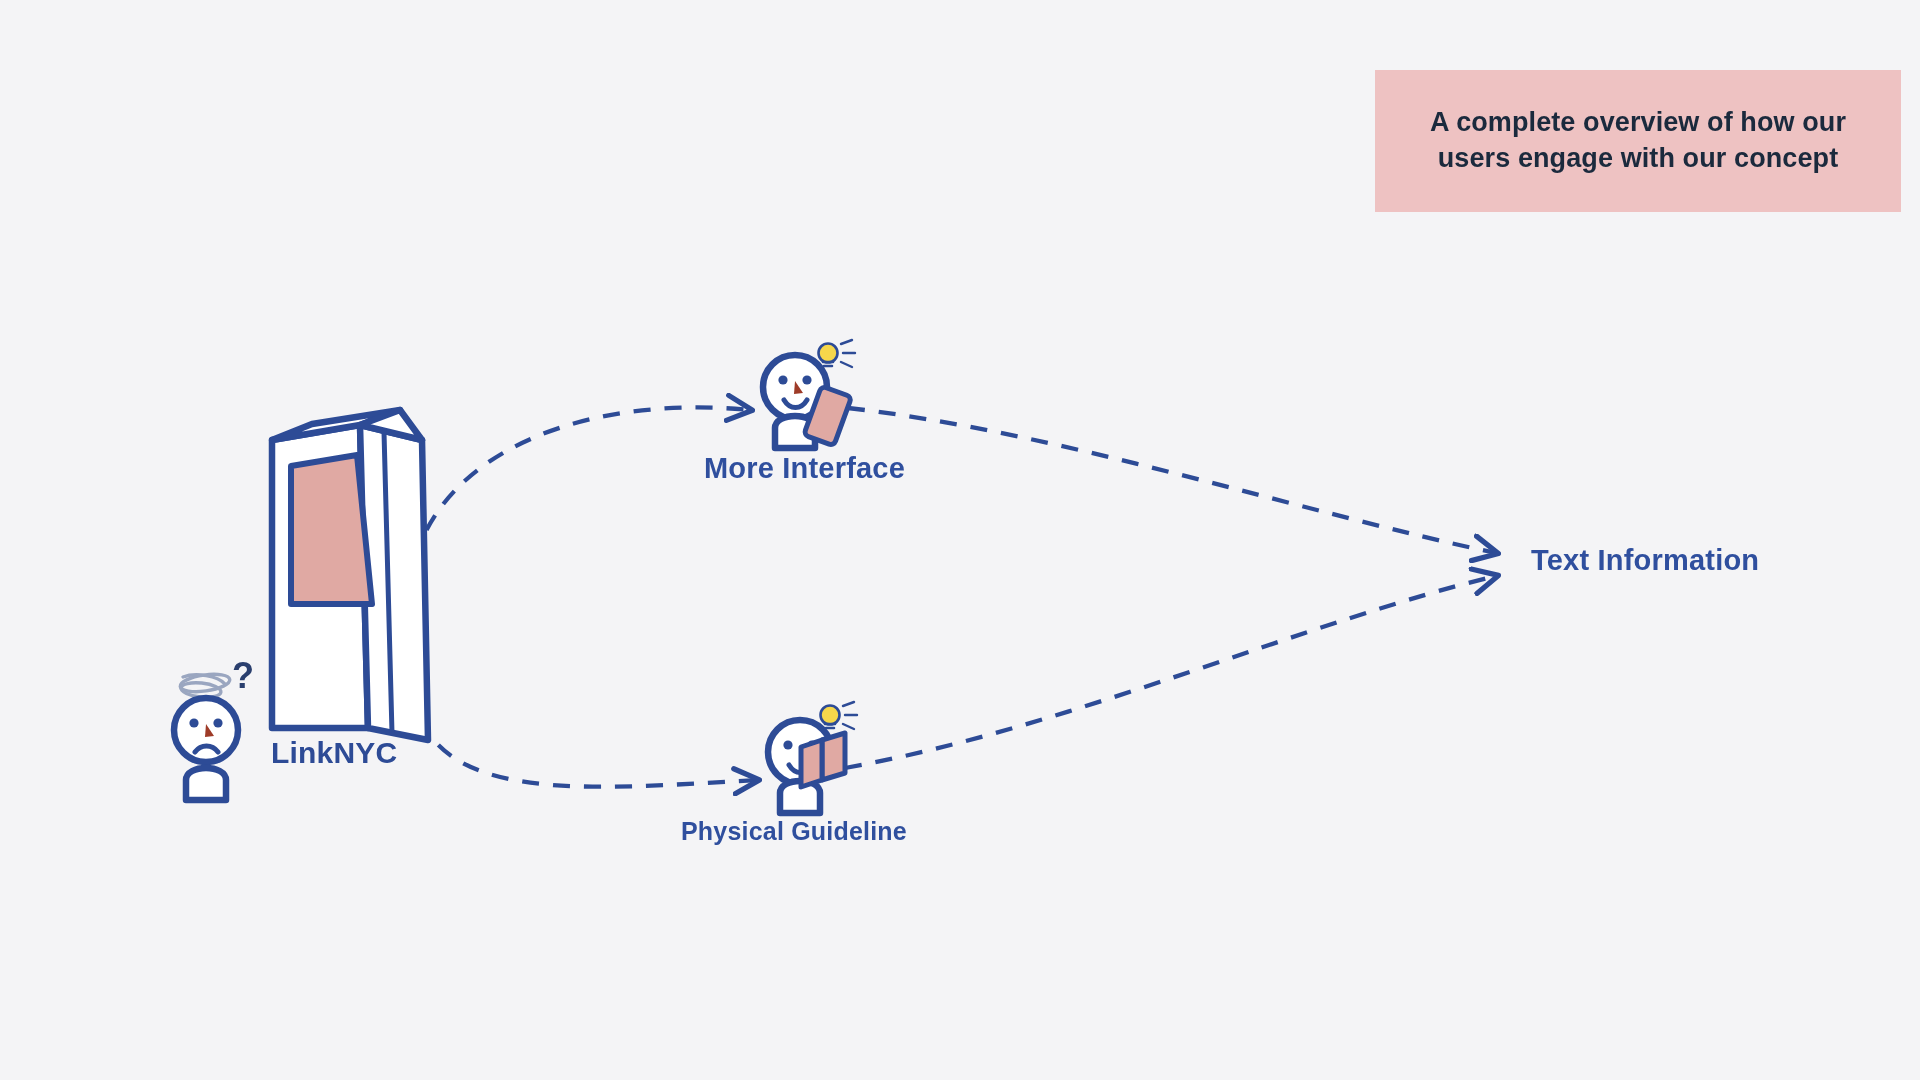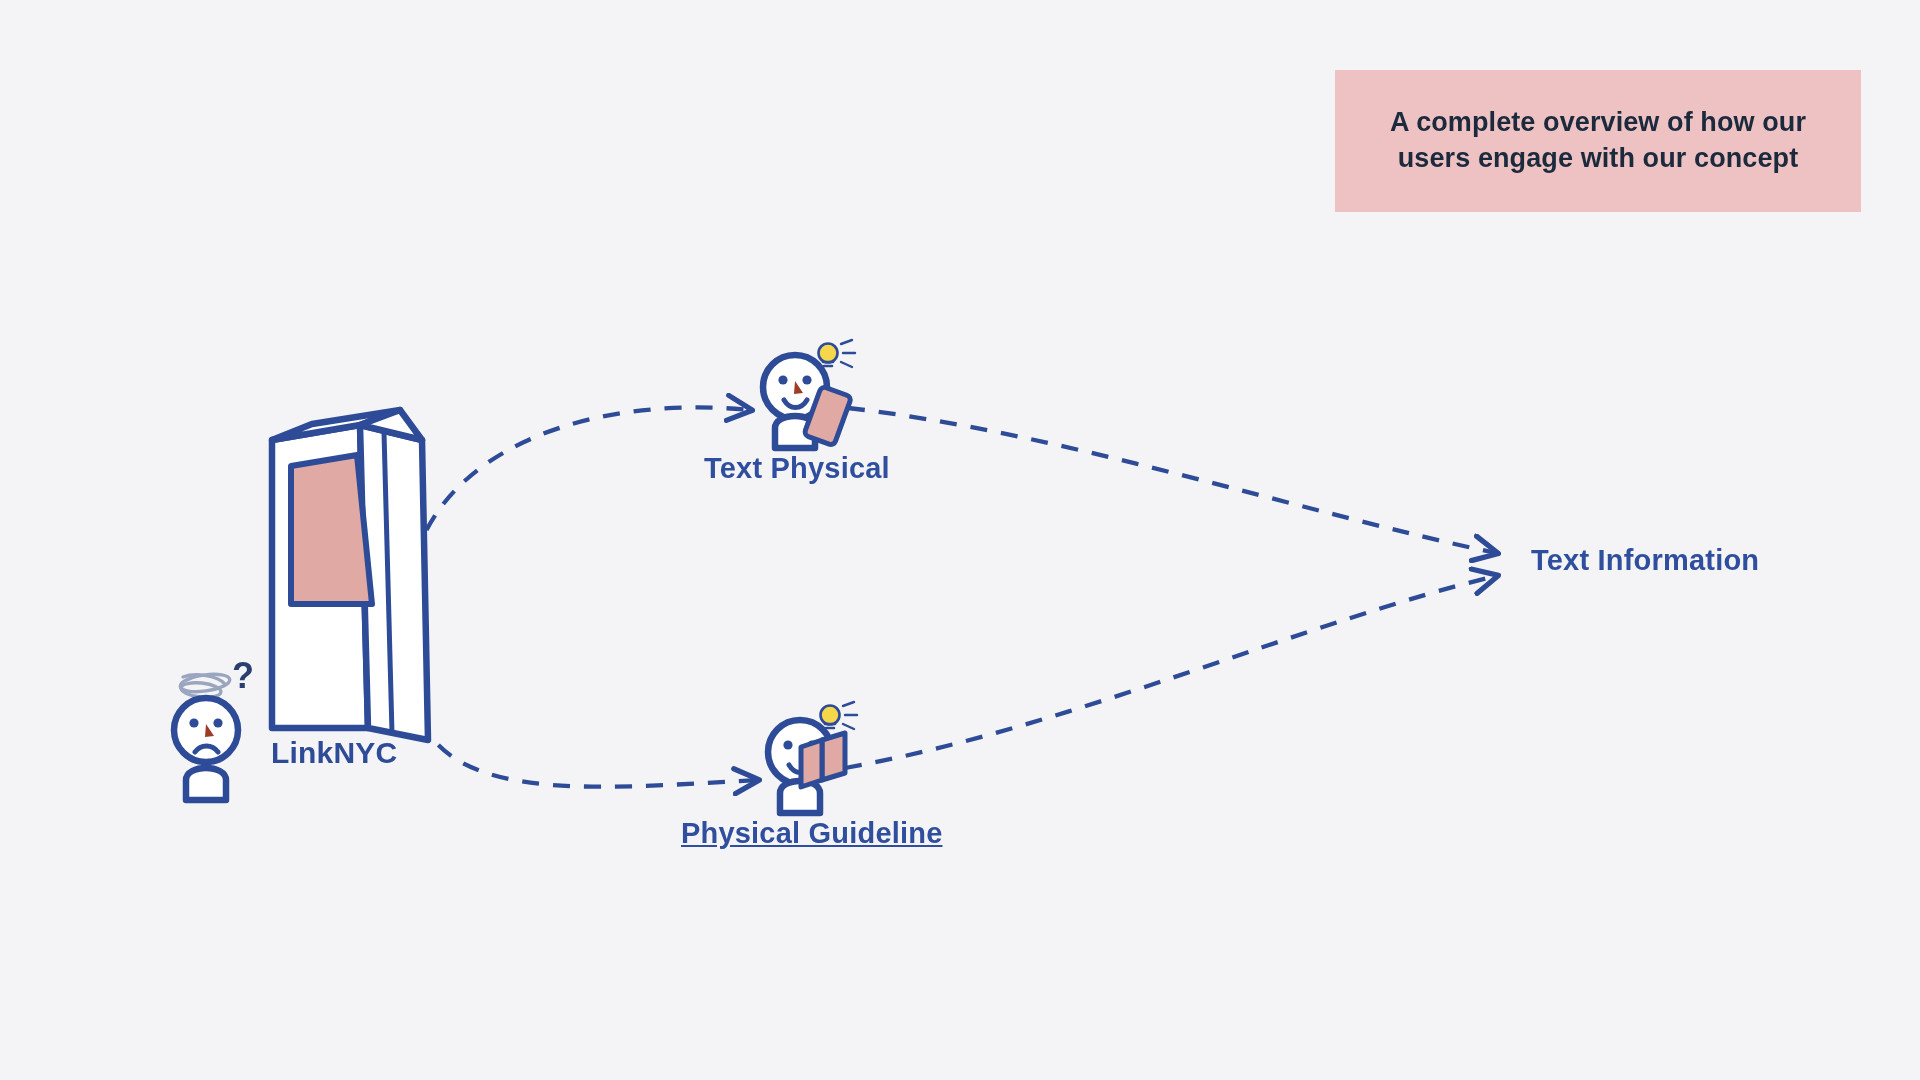--- a/index.html
+++ b/index.html
@@ -6,21 +6,21 @@
   body{
     width:1920px;height:1080px;
     background:#f4f4f6;
     font-family:"Liberation Sans", sans-serif;
     overflow:hidden;
     position:relative;
   }
   #stage{position:absolute;inset:0;width:1920px;height:1080px;}
   .callout{
     position:absolute;
-    left:1335px;top:70px;
+    left:1375px;top:70px;
     width:526px;height:142px;
     background:#eec2c2;
     display:flex;align-items:center;justify-content:center;
     box-sizing:border-box;
     padding:0 26px;
   }
   .callout-text{
     color:#1b2a3d;
     font-size:27px;
     font-weight:bold;
@@ -31,21 +31,21 @@
   .node-label{
     position:absolute;
     color:#2f4f9e;
     font-weight:bold;
     white-space:nowrap;
     font-size:28px;
     letter-spacing:.2px;
   }
   #label-linknyc{left:271px;top:736px;font-size:30px;color:#2d4b96;text-align:right;}
   #label-text-interface{left:704px;top:452px;font-size:29px;}
-  #label-physical-guideline{left:681px;top:817px;font-size:29px;text-decoration:underline;}
+  #label-physical-guideline{left:681px;top:817px;font-size:25px;}
   #label-more-information{left:1531px;top:544px;font-size:29px;}
   #qmark{
     position:absolute;left:232px;top:655px;
     color:#2a3f6e;font-size:36px;font-weight:bold;
   }
   svg{position:absolute;left:0;top:0;overflow:visible;}
 </style>
 </head>
 <body>
 
@@ -126,21 +126,21 @@
     <path d="M 795,381 L 803,393 L 794,394 Z" fill="#9e3b28"></path>
     <path d="M 784,400 C 790,410 801,410 807,400" fill="none" stroke="#2d4b96" stroke-width="5" stroke-linecap="round"></path>
 
     <path d="M 775,448 L 775,428 C 775,412 815,412 815,428 L 815,448 Z" fill="#ffffff" stroke="#2d4b96" stroke-width="6.5" stroke-linejoin="round"></path>
 
     <g transform="rotate(20 828 415)">
       <rect x="812" y="390" width="32" height="52" rx="5" fill="#e0a9a3" stroke="#2d4b96" stroke-width="5"></rect>
     </g>
   </svg>
 
-  <span class="node-label" id="label-text-interface">Text Physical</span>
+  <span class="node-label" id="label-text-interface">More Interface</span>
 
   <svg width="1920" height="1080">
 
     <g>
       <circle cx="830" cy="715" r="9.5" fill="#f6d74b" stroke="#2d4b96" stroke-width="2.6"></circle>
       <path d="M 825,724 L 835,724 M 826,728 L 834,728" stroke="#2d4b96" stroke-width="2.6" stroke-linecap="round"></path>
       <g stroke="#2d4b96" stroke-width="2.4" stroke-linecap="round">
         <path d="M 843,706 L 854,702"></path>
         <path d="M 845,715 L 857,715"></path>
         <path d="M 843,724 L 854,729"></path>

